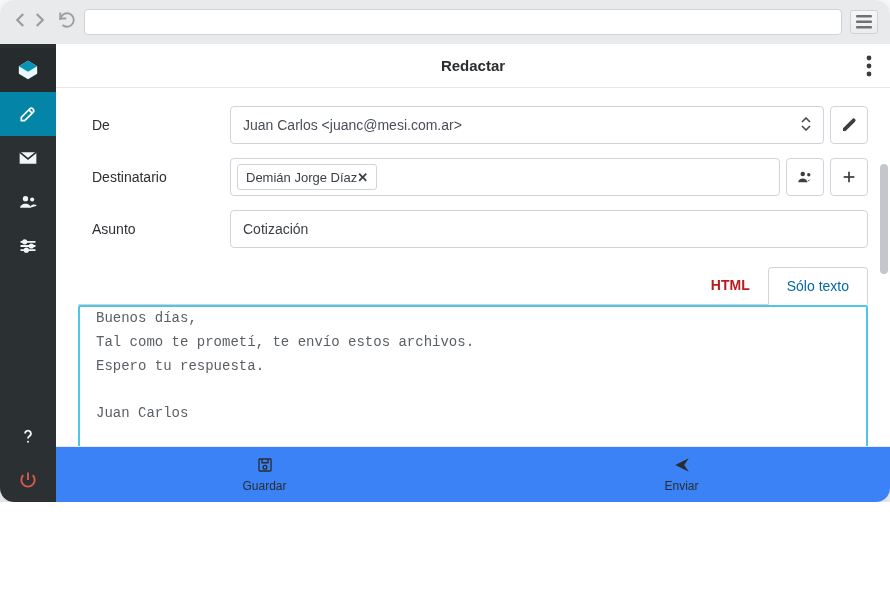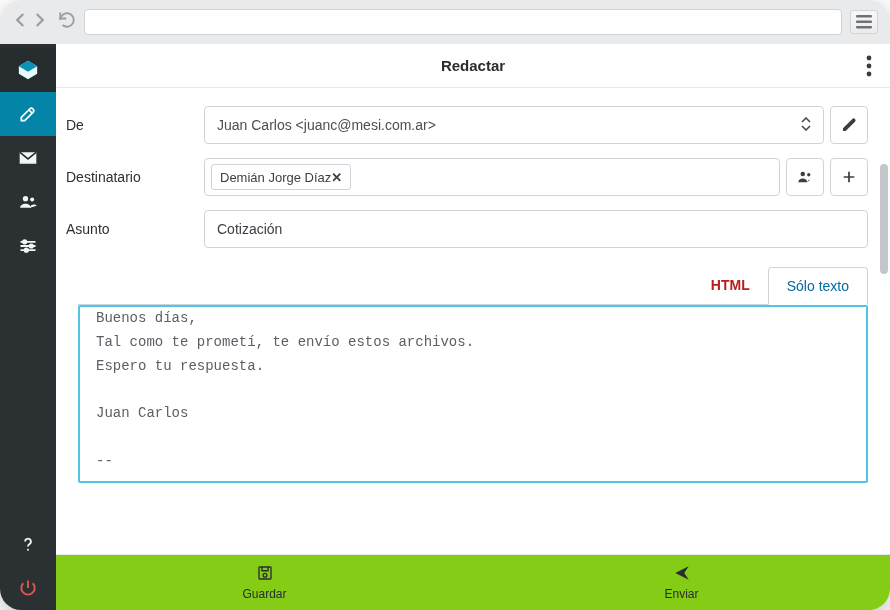--- a/index.html
+++ b/index.html
@@ -1,17 +1,17 @@
 <!DOCTYPE html>
 <html><head>
 <meta charset="utf-8">
 <style>
   *{box-sizing:border-box;margin:0;padding:0;font-family:-apple-system,BlinkMacSystemFont,"Segoe UI",Helvetica,Arial,sans-serif}
   html,body{background:transparent}
-  .window{width:890px;height:610px;margin:0 auto;position:relative;border-radius:21px;background:#fff;overflow:hidden;box-shadow:0 10px 30px rgba(0,0,0,.25)}
+  .window{width:890px;height:502px;margin:0 auto;position:relative;border-radius:14px;background:#fff;overflow:hidden;box-shadow:0 10px 30px rgba(0,0,0,.25)}
   
   .topbar{height:44px;background:#e9eaeb;display:flex;align-items:center;padding:0 12px;gap:8px;border-top-left-radius:14px;border-top-right-radius:14px}
   .nav-arrows{display:flex;gap:0;color:#9a9ea3}
   .nav-arrows svg{width:18px;height:18px}
   .reload{color:#9a9ea3;margin-left:2px}
   .urlbar{flex:1;height:26px;background:#fff;border:1px solid #cfd2d6;border-radius:4px}
   .hamburger{width:28px;height:24px;color:#6d7176;display:flex;align-items:center;justify-content:center;border:1px solid #cfd2d6;border-radius:3px;background:linear-gradient(#f7f7f7,#ececec)}
   
   .body{display:flex;height:calc(100% - 44px)}
   .sidebar{width:56px;background:#2b3033;display:flex;flex-direction:column;align-items:center;padding-top:4px}
@@ -21,39 +21,39 @@
   .sb-spacer{flex:1}
   .sb-item.power{color:#d9594c}
   .sb-item svg{width:20px;height:20px}
   .sb-item.logo svg{width:22px;height:22px}
   
   .main{flex:1;display:flex;flex-direction:column;position:relative}
   .titlebar{height:44px;border-bottom:1px solid #e6e8ea;display:flex;align-items:center;justify-content:center;position:relative}
   .titlebar .title{font-weight:700;font-size:15px;color:#2a2d30}
   .titlebar .kebab{position:absolute;right:18px;top:0;height:44px;display:flex;align-items:center;color:#3a3d40;cursor:pointer}
   .content{flex:1;overflow:auto;background:#fff;border-left:0}
-  .form{padding:18px 22px 0 10px}
+  .form{padding:18px 22px 0 36px}
   .row{display:flex;align-items:center;gap:16px;margin-bottom:14px}
   .label{width:122px;font-size:14px;color:#2c2f33}
   .controls{flex:1;display:flex;gap:6px;align-items:flex-start}
   .field{flex:1;height:38px;border:1px solid #cfd4da;border-radius:4px;background:#fff;display:flex;align-items:center;padding:0 12px;font-size:14px;color:#4a4f55}
   .select{position:relative}
   .select .chev{position:absolute;right:12px;top:50%;transform:translateY(-50%);color:#454a50;font-size:12px;line-height:1}
   .iconbtn{width:38px;height:38px;border:1px solid #cfd4da;border-radius:4px;background:#fff;display:flex;align-items:center;justify-content:center;color:#3b3f44;cursor:pointer}
   .chip-host{flex:1;height:38px;border:1px solid #cfd4da;border-radius:4px;background:#fff;display:flex;align-items:center;padding:4px 6px}
   .chip{display:inline-flex;align-items:center;height:26px;border:1px solid #cfd4da;border-radius:3px;padding:0 8px;font-size:13px;color:#3b3f44;}
   .chip .x{font-weight:700;color:#3b3f44;cursor:pointer}
   .subject-input{flex:1;height:38px;border:1px solid #cfd4da;border-radius:4px;padding:0 12px;font-size:14px;color:#3b3f44}
   .tabs{display:flex;justify-content:flex-end;margin:18px 22px 0 22px;border-bottom:1px solid #cfd4da}
   .tab{padding:10px 18px;font-size:14px;color:#0369a1;cursor:pointer;position:relative;top:1px}
   .tab.inactive{color:#b91c1c;font-weight:600}
   .tab.active{border:1px solid #cfd4da;border-bottom:1px solid #fff;border-radius:4px 4px 0 0;background:#fff}
   .editor-wrap{margin:0 22px 0 22px;border:2px solid #4ec7e6;border-top:2px solid #4ec7e6;border-radius:2px}
   .editor{width:100%;min-height:170px;border:none;resize:none;padding:0 16px;font-family:"Courier New",Courier,monospace;font-size:14px;line-height:1.7;color:#5a5f65;outline:none}
-  .footer{height:56px;border-top:1px solid #e6e8ea;display:flex;background:#84cc16}
+  .footer{height:56px;border-top:1px solid #e6e8ea;display:flex;background:#3b82f6}
   .fbtn{flex:1;display:flex;flex-direction:column;align-items:center;justify-content:center;gap:2px;cursor:pointer;color:#2a2d30;font-size:12px}
   .fbtn svg{width:18px;height:18px}
   
   .fake-scroll{position:absolute;right:2px;top:120px;width:8px;height:110px;background:#c3c7cc;border-radius:4px}
 </style>
 </head>
 <body>
 
 <div class="window">
 

